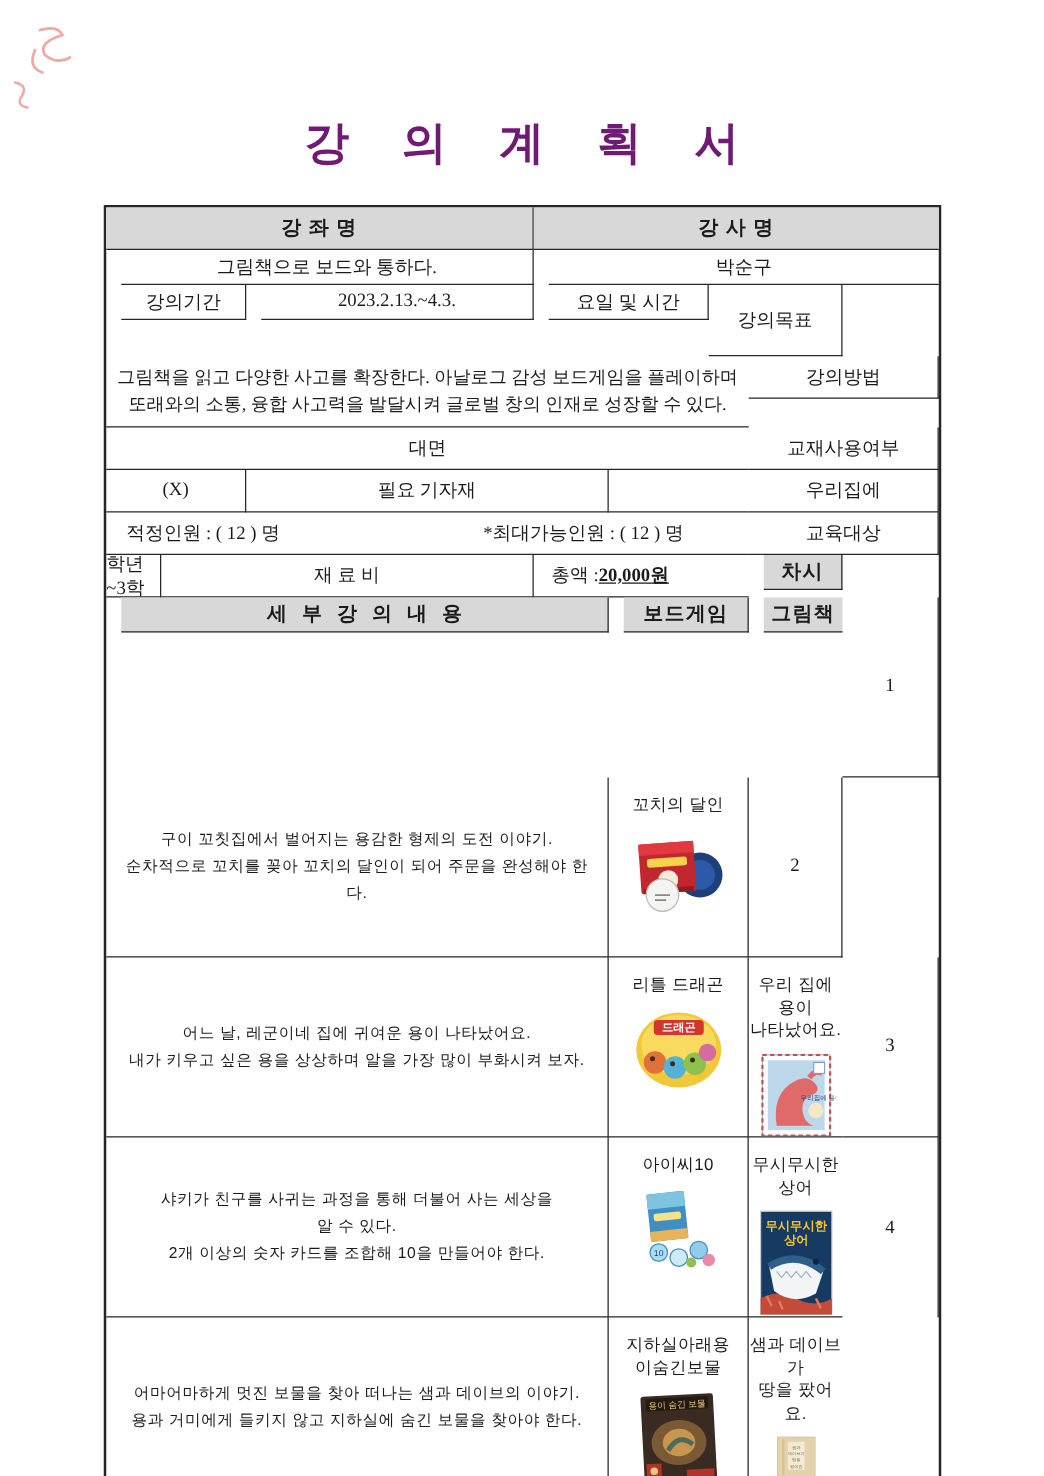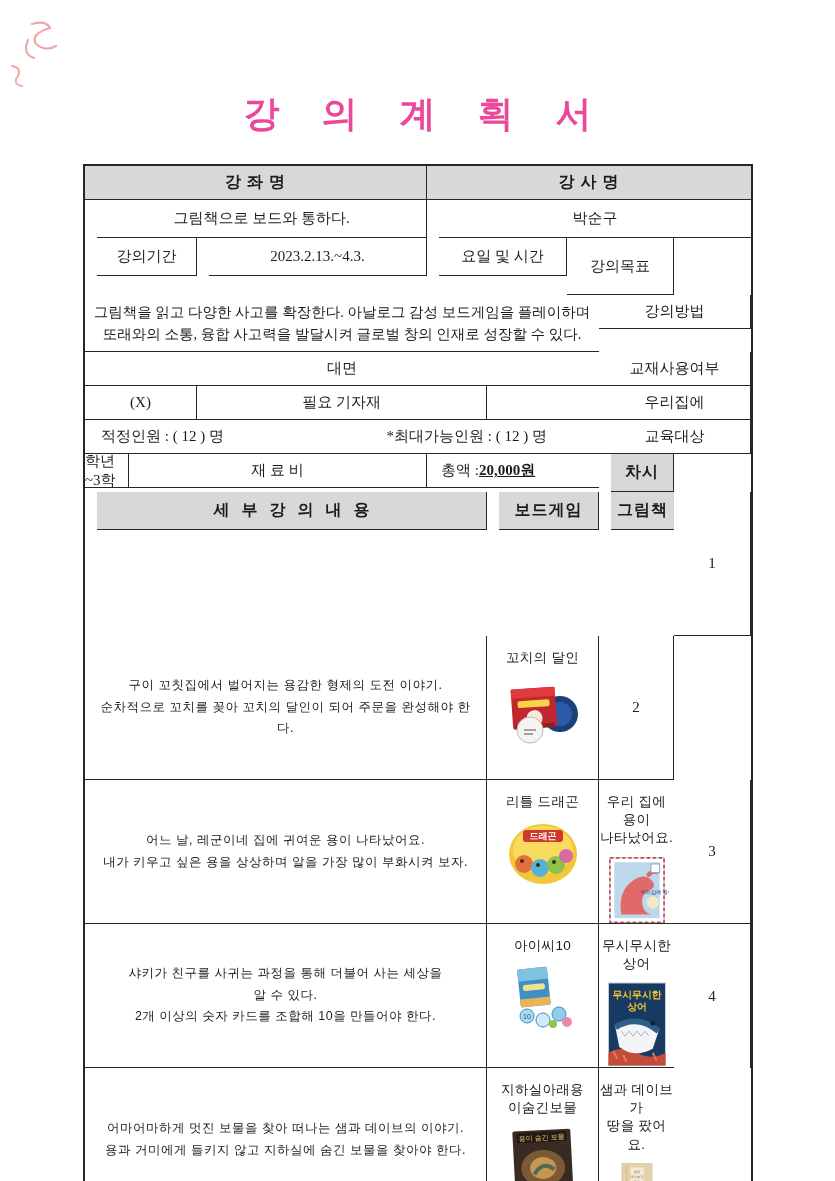--- a/index.html
+++ b/index.html
@@ -3,38 +3,38 @@
 <meta charset="utf-8">
 <style>
   html,body{margin:0;padding:0;}
   body{
     width:835px;height:1181px;background:#ffffff;position:relative;
     font-family:"Liberation Serif",serif;color:#1b1b1b;
   }
   .page-title{
     position:absolute;left:0;top:90px;width:835px;text-align:center;
     font-family:"Liberation Sans",sans-serif;font-weight:bold;
-    font-size:36px;letter-spacing:16px;color:#ec4899;text-indent:16px;
+    font-size:36px;letter-spacing:16px;color:#701a75;text-indent:16px;
   }
   .red-marks{position:absolute;left:4px;top:14px;opacity:.55;}
   .doc-table{
     position:absolute;left:83px;top:164px;
     display:grid;
     grid-template-columns:44px 68px 230px 60px 80px 32px 75px 77px;
     border:2px solid #262626;background:#fff;
   }
   .c{
     box-sizing:border-box;border-right:1px solid #262626;border-bottom:1px solid #262626;
     display:flex;align-items:center;justify-content:center;overflow:hidden;
     font-size:15px;
   }
   .nr{border-right:none;} .nb{border-bottom:none;}
   .s2{grid-column:span 2;} .s3{grid-column:span 3;} .s4{grid-column:span 4;}
   .s5{grid-column:span 5;} .s6{grid-column:span 6;}
-  .h33{height:38px;margin-left:12px;} .h34{height:34px;} .h57{height:57px;} .h144{height:144px;}
+  .h33{height:28px;margin-left:12px;} .h34{height:34px;} .h57{height:57px;} .h144{height:144px;}
   .hdr{background:#d8d8d8;font-weight:bold;font-size:16px;letter-spacing:1px;}
   .objective{font-size:14.5px;line-height:1.55;text-align:center;white-space:pre-line;padding:2px 6px;}
   .cap-cell{justify-content:flex-start;padding:0 52px 0 16px;}
   .cap-cell .right{margin-left:auto;}
   .fee-cell{justify-content:flex-start;padding-left:14px;}
   .fee-cell .won{font-weight:bold;text-decoration:underline;}
   .content-cell{
     font-family:"Liberation Sans",sans-serif;font-size:12.5px;letter-spacing:.5px;
     line-height:1.75;text-align:center;white-space:pre-line;padding:4px 8px;
   }

